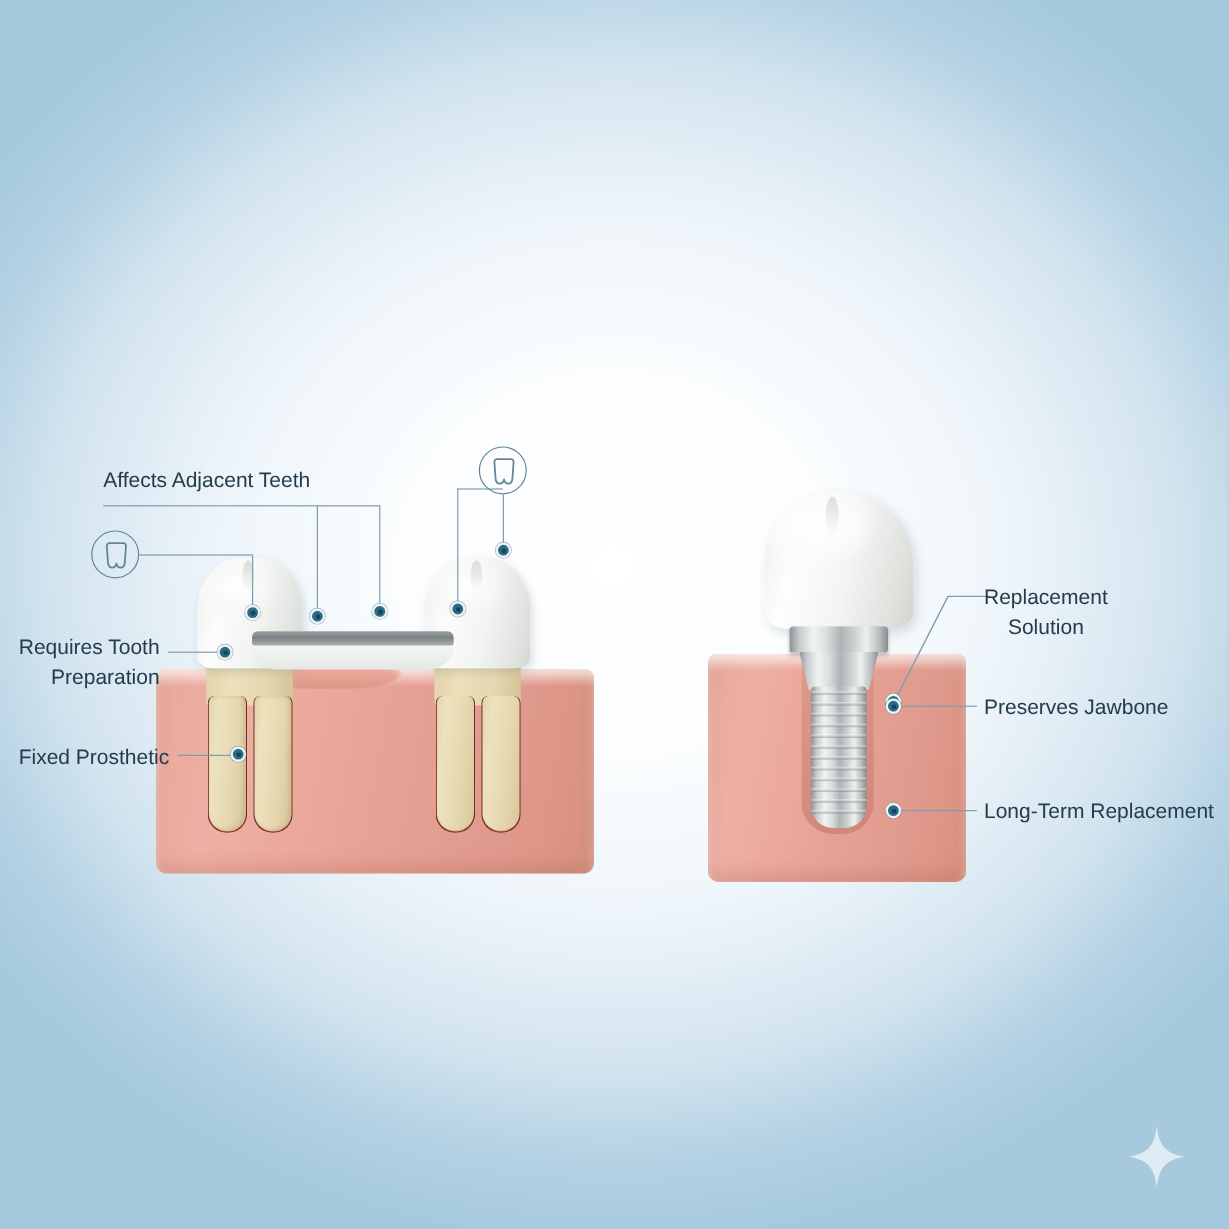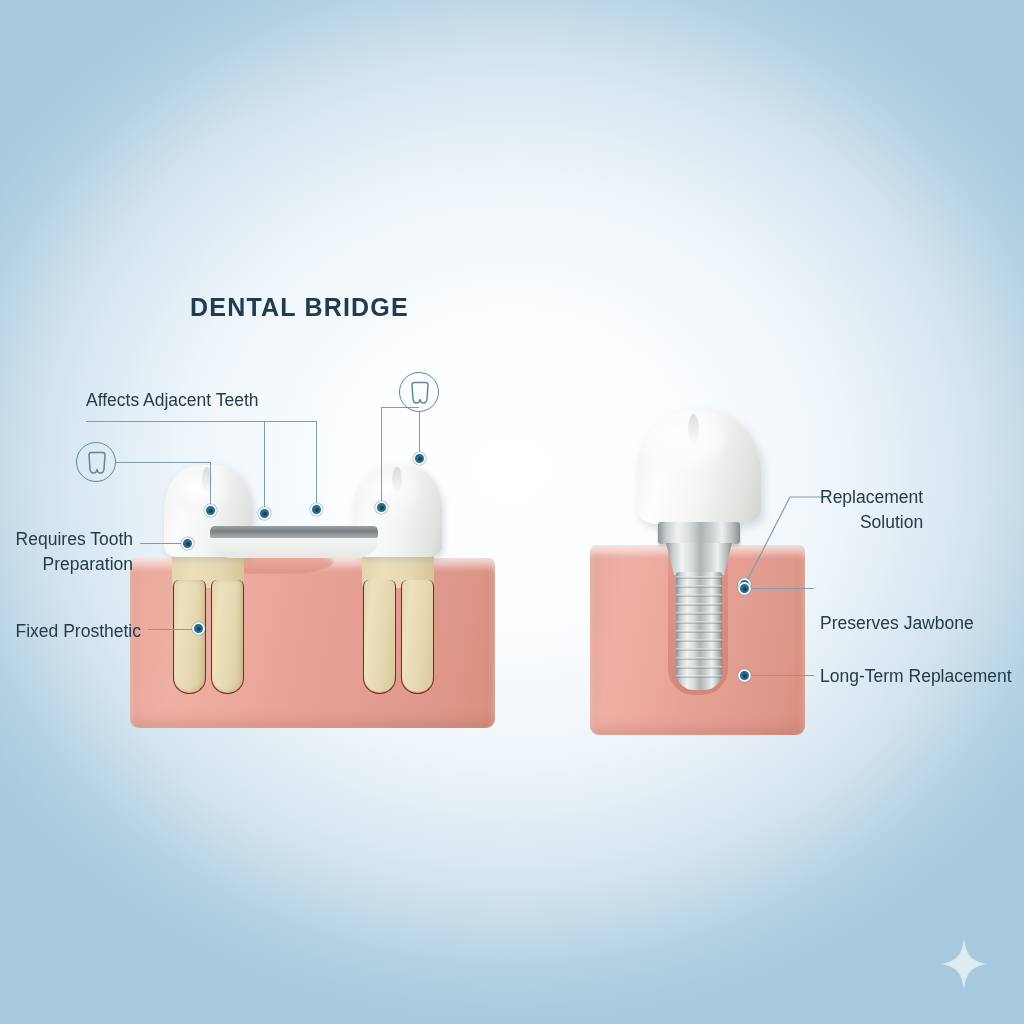--- a/index.html
+++ b/index.html
@@ -28,27 +28,27 @@
 
   
   .label{
     position:absolute;
     font-size:17.5px;
     color:#233b4a;
     line-height:1.42;
     white-space:pre-line;
   }
   .label.right-al{text-align:right;}
-  .label.left-al{text-align:right;}
+  .label.left-al{text-align:center;}
 
   #lbl-affects{left:86px;top:388px;}
   #lbl-requires{left:-2px;top:527px;width:135px;}
   #lbl-fixed{left:-4px;top:619px;width:145px;}
   #lbl-stand{left:820px;top:485px;}
-  #lbl-preserves{left:820px;top:577px;margin-top:34px;}
+  #lbl-preserves{left:820px;top:577px;}
   #lbl-longterm{left:820px;top:664px;}
 
   
   .ln{position:absolute;background:#7d9db0;}
   .ln.h{height:1px;}
   .ln.v{width:1px;}
 
   
   .dot{
     position:absolute;width:13px;height:13px;border-radius:50%;
@@ -108,21 +108,20 @@
   }
 
   
   #sparkle{position:absolute;left:940px;top:938px;width:48px;height:52px;opacity:.82;}
 </style>
 </head>
 <body>
 
 <div id="stage">
 
-  <div class="title" id="title-bridge">DENTAL BRIDGE</div>
 
   <div id="bridge">
 
     <div class="gum" style="left:0px;top:118px;width:365px;height:170px;"></div>
 
     <div style="position:absolute;left:82px;top:108px;width:122px;height:26px;border-radius:50%/70%;
                 background:linear-gradient(180deg,#f2bcae 0%,#e6a294 60%,#dd9685 100%);
                 box-shadow:inset 0 3px 5px rgba(255,255,255,.5);"></div>
 
     <div class="neck" style="left:42px;top:108px;width:72px;height:40px;border-radius:4px;"></div>

